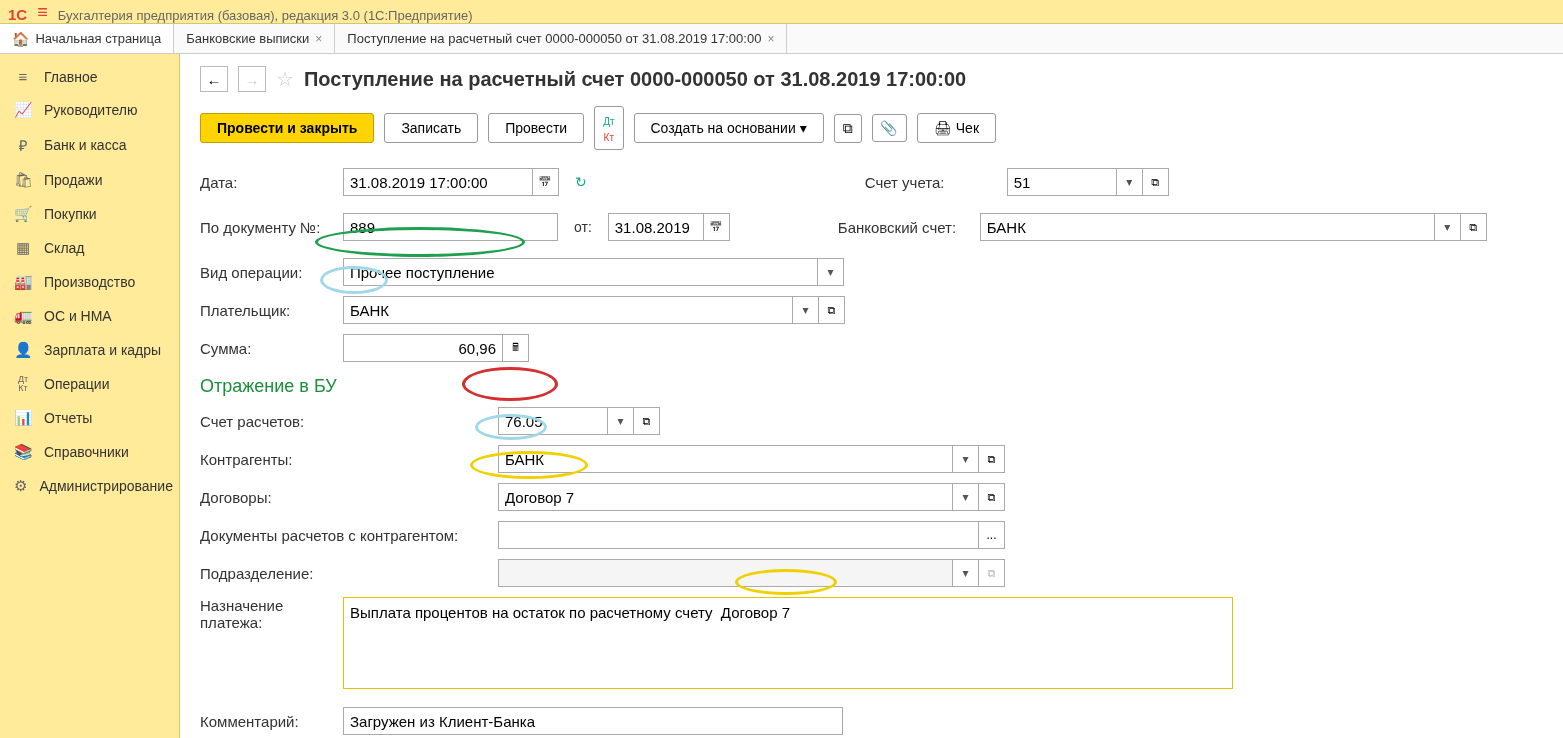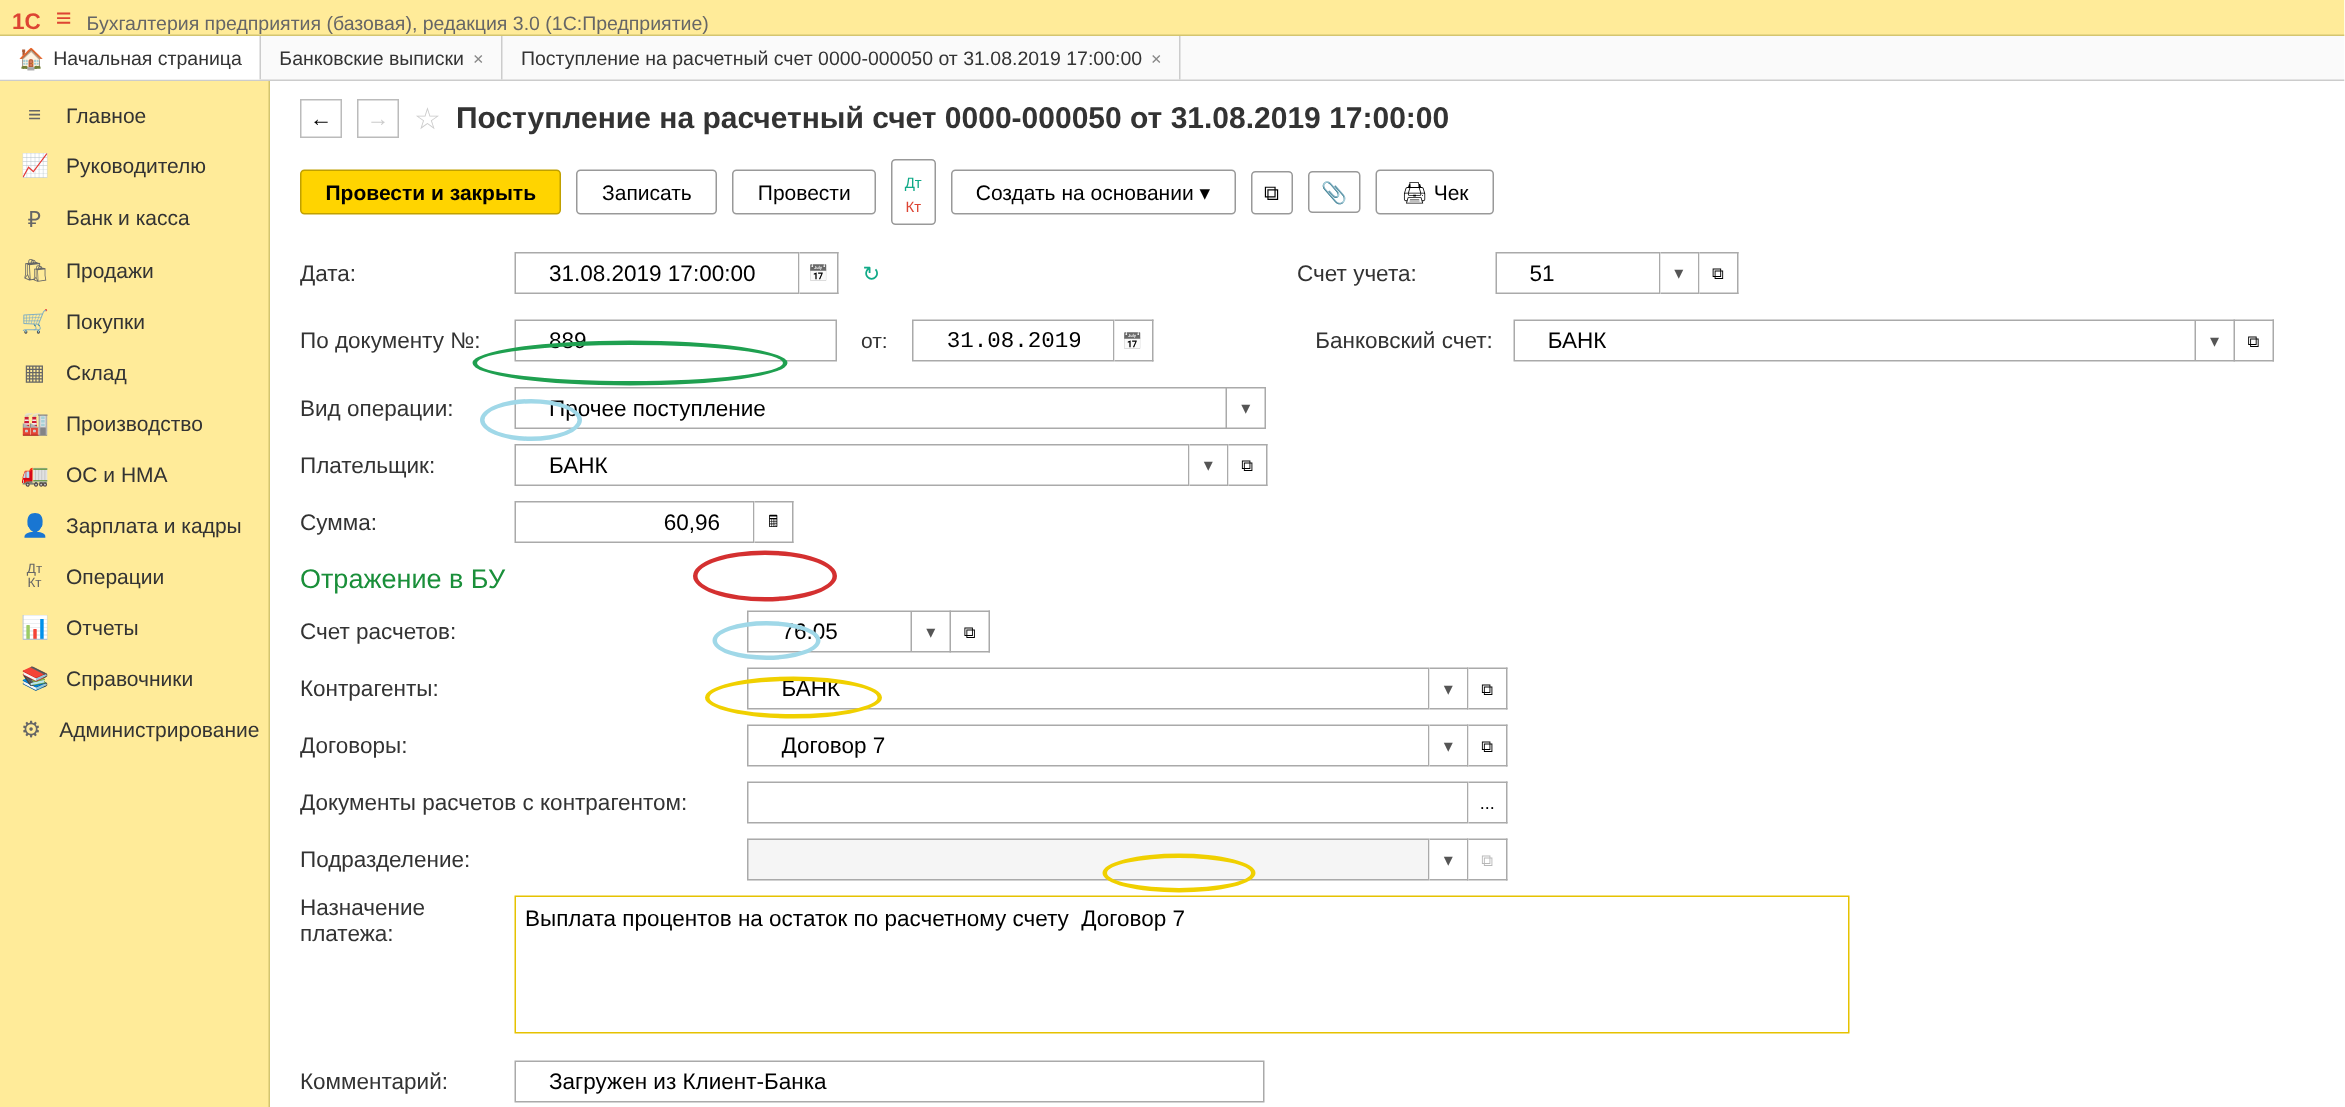--- a/index.html
+++ b/index.html
@@ -31,31 +31,31 @@
 .toolbar { display: flex; align-items: center; gap: 10px; margin-bottom: 18px; flex-wrap: wrap; }
 .btn { border: 1px solid #999; background: #fff; padding: 6px 16px; font-size: 14px; cursor: pointer; border-radius: 3px; }
 .btn-primary { background: #ffd400; border-color: #c0a000; font-weight: bold; }
 .btn-icon { padding: 5px 8px; font-size: 14px; }
 .btn-dropdown::after { content: " ▾"; }
 
 .form-row { display: flex; align-items: center; margin-bottom: 10px; gap: 8px; }
 .form-label { width: 135px; font-size: 15px; }
 .form-label-wide { width: 290px; font-size: 15px; }
 .input-group { display: flex; }
-.text-input { border: 1px solid #aaa; padding: 4px 22px; font-size: 15px; height: 28px; }
+.text-input { border: 1px solid #aaa; padding: 4px 6px; font-size: 15px; height: 28px; }
 .btn-inline { border: 1px solid #aaa; border-left: none; background: #fff; width: 26px; height: 28px; cursor: pointer; font-size: 12px; }
 .dropdown-arrow::before { content: "▾"; color: #555; }
 .expand-icon::before { content: "⧉"; font-size: 11px; }
 .cal-icon::before { content: "📅"; font-size: 11px; filter: grayscale(1); }
 .calc-icon::before { content: "🖩"; font-size: 11px; }
 .dots-icon::before { content: "..."; }
 
 .section-title { color: #1a8f3a; font-size: 18px; margin: 14px 0 10px; }
 
-.right-group { margin-left: auto; display: flex; align-items: center; gap: 2px; }
+.right-group { margin-left: auto; display: flex; align-items: center; gap: 12px; }
 .right-group .form-label { width: 130px; }
 
 .textarea { border: 1.5px solid #e6c200; padding: 6px; font-size: 15px; width: 890px; height: 92px; resize: none; }
 
 .annotation { position: absolute; border-radius: 50%; pointer-events: none; z-index: 100; }
 .ann-green { border: 3px solid #1fa050; }
 .ann-lightblue { border: 3px solid #a0d8e8; }
 .ann-red { border: 3px solid #d43030; }
 .ann-yellow { border: 3px solid #f0d000; }
 
@@ -178,21 +178,21 @@
       </div>
     </div>
 
     <div class="form-row">
       <span class="form-label">По документу №:</span>
       <div class="input-group">
         <input class="text-input" style="width: 215px;" value="889">
       </div>
       <span style="margin:13px 8px">от:</span>
       <div class="input-group">
-        <input class="text-input" style="width: 135px; font-family: Liberation Mono, monospace;" value="31.08.2019">
+        <input class="text-input" style="width: 96px;" value="31.08.2019">
         <button class="btn-inline cal-icon"></button>
       </div>
       <div class="right-group" style="margin-left:100px">
         <span class="form-label">Банковский счет:</span>
         <div class="input-group">
           <input class="text-input" style="width: 455px;" value="БАНК">
           <button class="btn-inline dropdown-arrow"></button>
           <button class="btn-inline expand-icon"></button>
         </div>
       </div>

